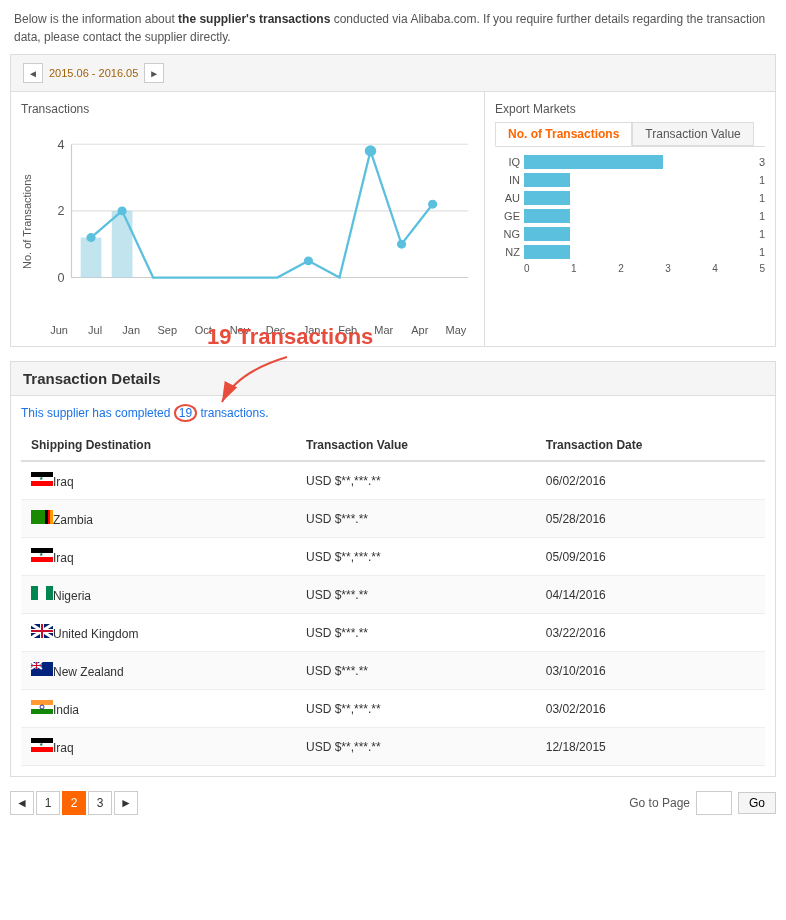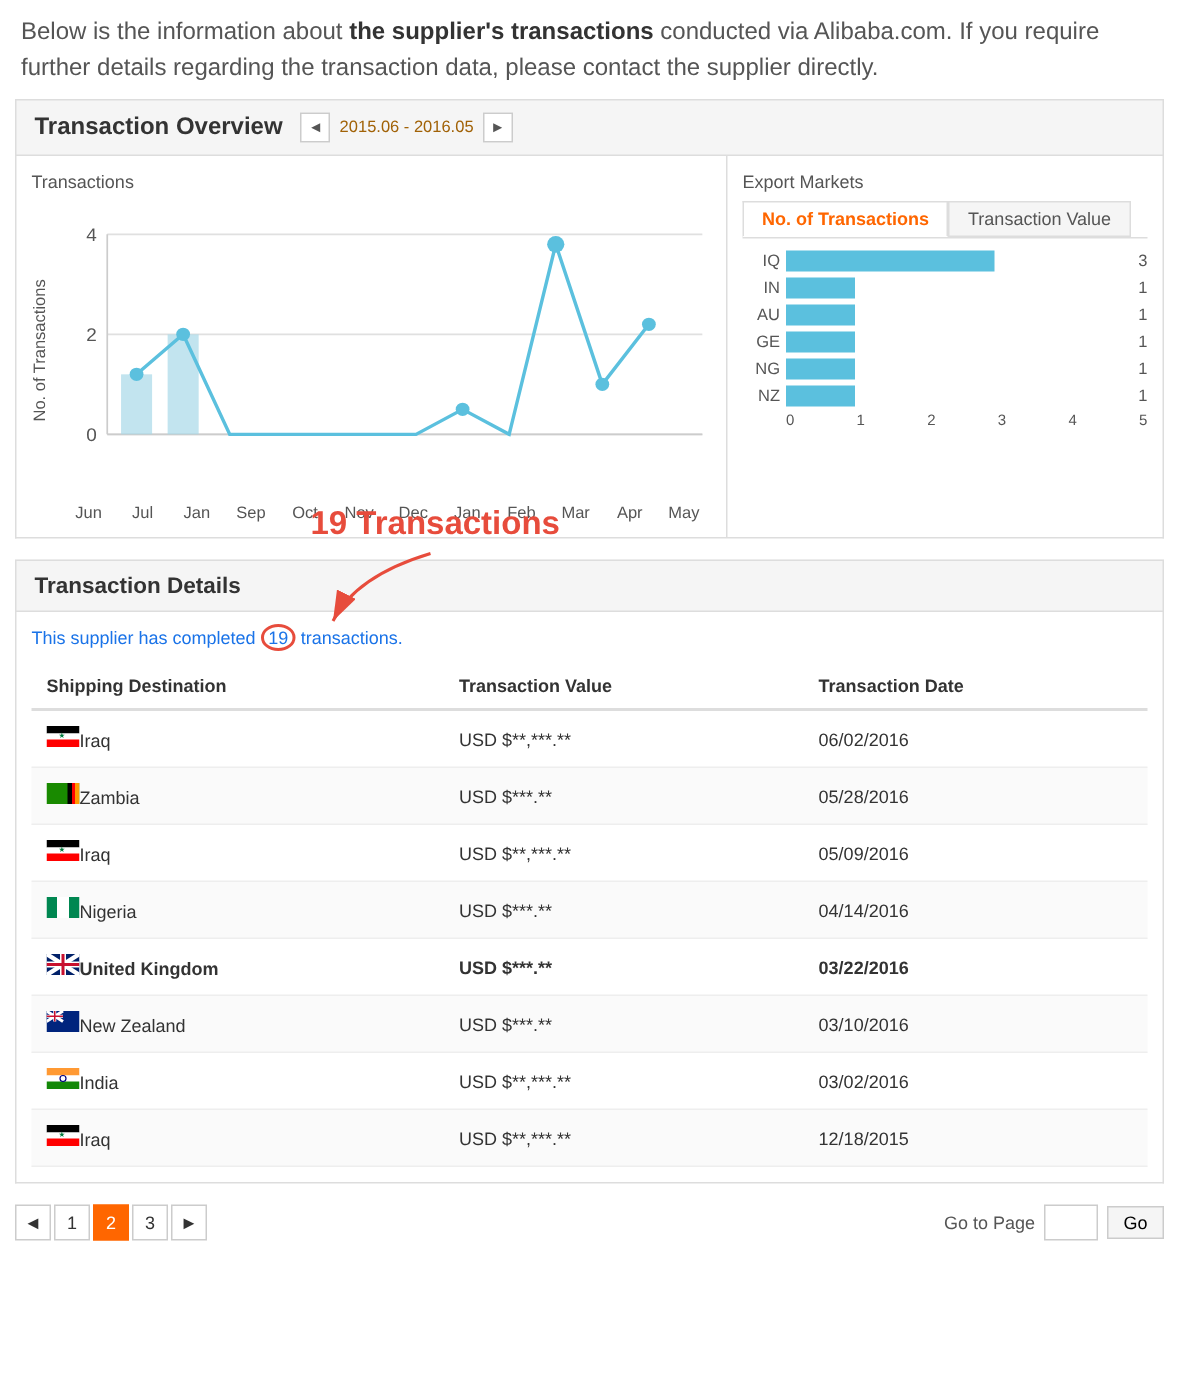--- a/index.html
+++ b/index.html
@@ -1,18 +1,18 @@
 <!DOCTYPE html>
 <html><head>
   <meta charset="utf-8">
   <style>
     * { box-sizing: border-box; margin: 0; padding: 0; }
     body { font-family: Arial, sans-serif; font-size: 13px; color: #333; background: #fff; width: 786px; }
 
-    .intro-text { padding: 10px 14px 8px; font-size: 16px; color: #555; line-height: 1.5; }
+    .intro-text { padding: 10px 14px 8px; font-size: 12px; color: #555; line-height: 1.5; }
     .intro-text strong { font-weight: bold; color: #333; }
 
     .section-header {
       display: flex; align-items: center;
       background: #f5f5f5; border: 1px solid #ddd;
       padding: 8px 12px; margin: 0 10px;
     }
     .section-title { font-size: 16px; font-weight: bold; color: #333; margin-right: 12px; }
     .date-nav { display: flex; align-items: center; gap: 6px; }
     .nav-btn {
@@ -110,21 +110,20 @@
     }
   </style>
 </head>
 <body>
 
 <div class="intro-text">
   <span>Below is the information about </span><strong>the supplier's transactions</strong><span> conducted via Alibaba.com. If you require further details regarding the transaction data, please contact the supplier directly.</span>
 </div>
 
 <div class="section-header">
-  <span class="section-title">Transaction Overview</span>
   <div class="date-nav">
     <button class="nav-btn">◄</button>
     <span class="date-range">2015.06 - 2016.05</span>
     <button class="nav-btn">►</button>
   </div>
 </div>
 
 <div class="charts-row">
 
   <div class="transactions-chart">
@@ -309,21 +308,21 @@
   </tr>
           <tr style="background: rgb(250, 250, 250);">
     <td><svg width="22" height="14" viewBox="0 0 22 14">
                 <rect width="7" height="14" fill="#008751"></rect>
                 <rect x="7" width="8" height="14" fill="#fff"></rect>
                 <rect x="15" width="7" height="14" fill="#008751"></rect>
               </svg><span>Nigeria</span></td>
     <td>USD $***.**</td>
     <td>04/14/2016</td>
   </tr>
-          <tr style="background: rgb(255, 255, 255); font-weight: bold;">
+          <tr style="background: rgb(255, 255, 255);">
     <td><svg width="22" height="14" viewBox="0 0 22 14">
                 <rect width="22" height="14" fill="#012169"></rect>
                 <line x1="0" y1="0" x2="22" y2="14" stroke="#fff" stroke-width="3"></line>
                 <line x1="22" y1="0" x2="0" y2="14" stroke="#fff" stroke-width="3"></line>
                 <rect x="9" y="0" width="4" height="14" fill="#fff"></rect>
                 <rect x="0" y="5" width="22" height="4" fill="#fff"></rect>
                 <rect x="10" y="0" width="2" height="14" fill="#C8102E"></rect>
                 <rect x="0" y="6" width="22" height="2" fill="#C8102E"></rect>
               </svg><span>United Kingdom</span></td>
     <td>USD $***.**</td>

